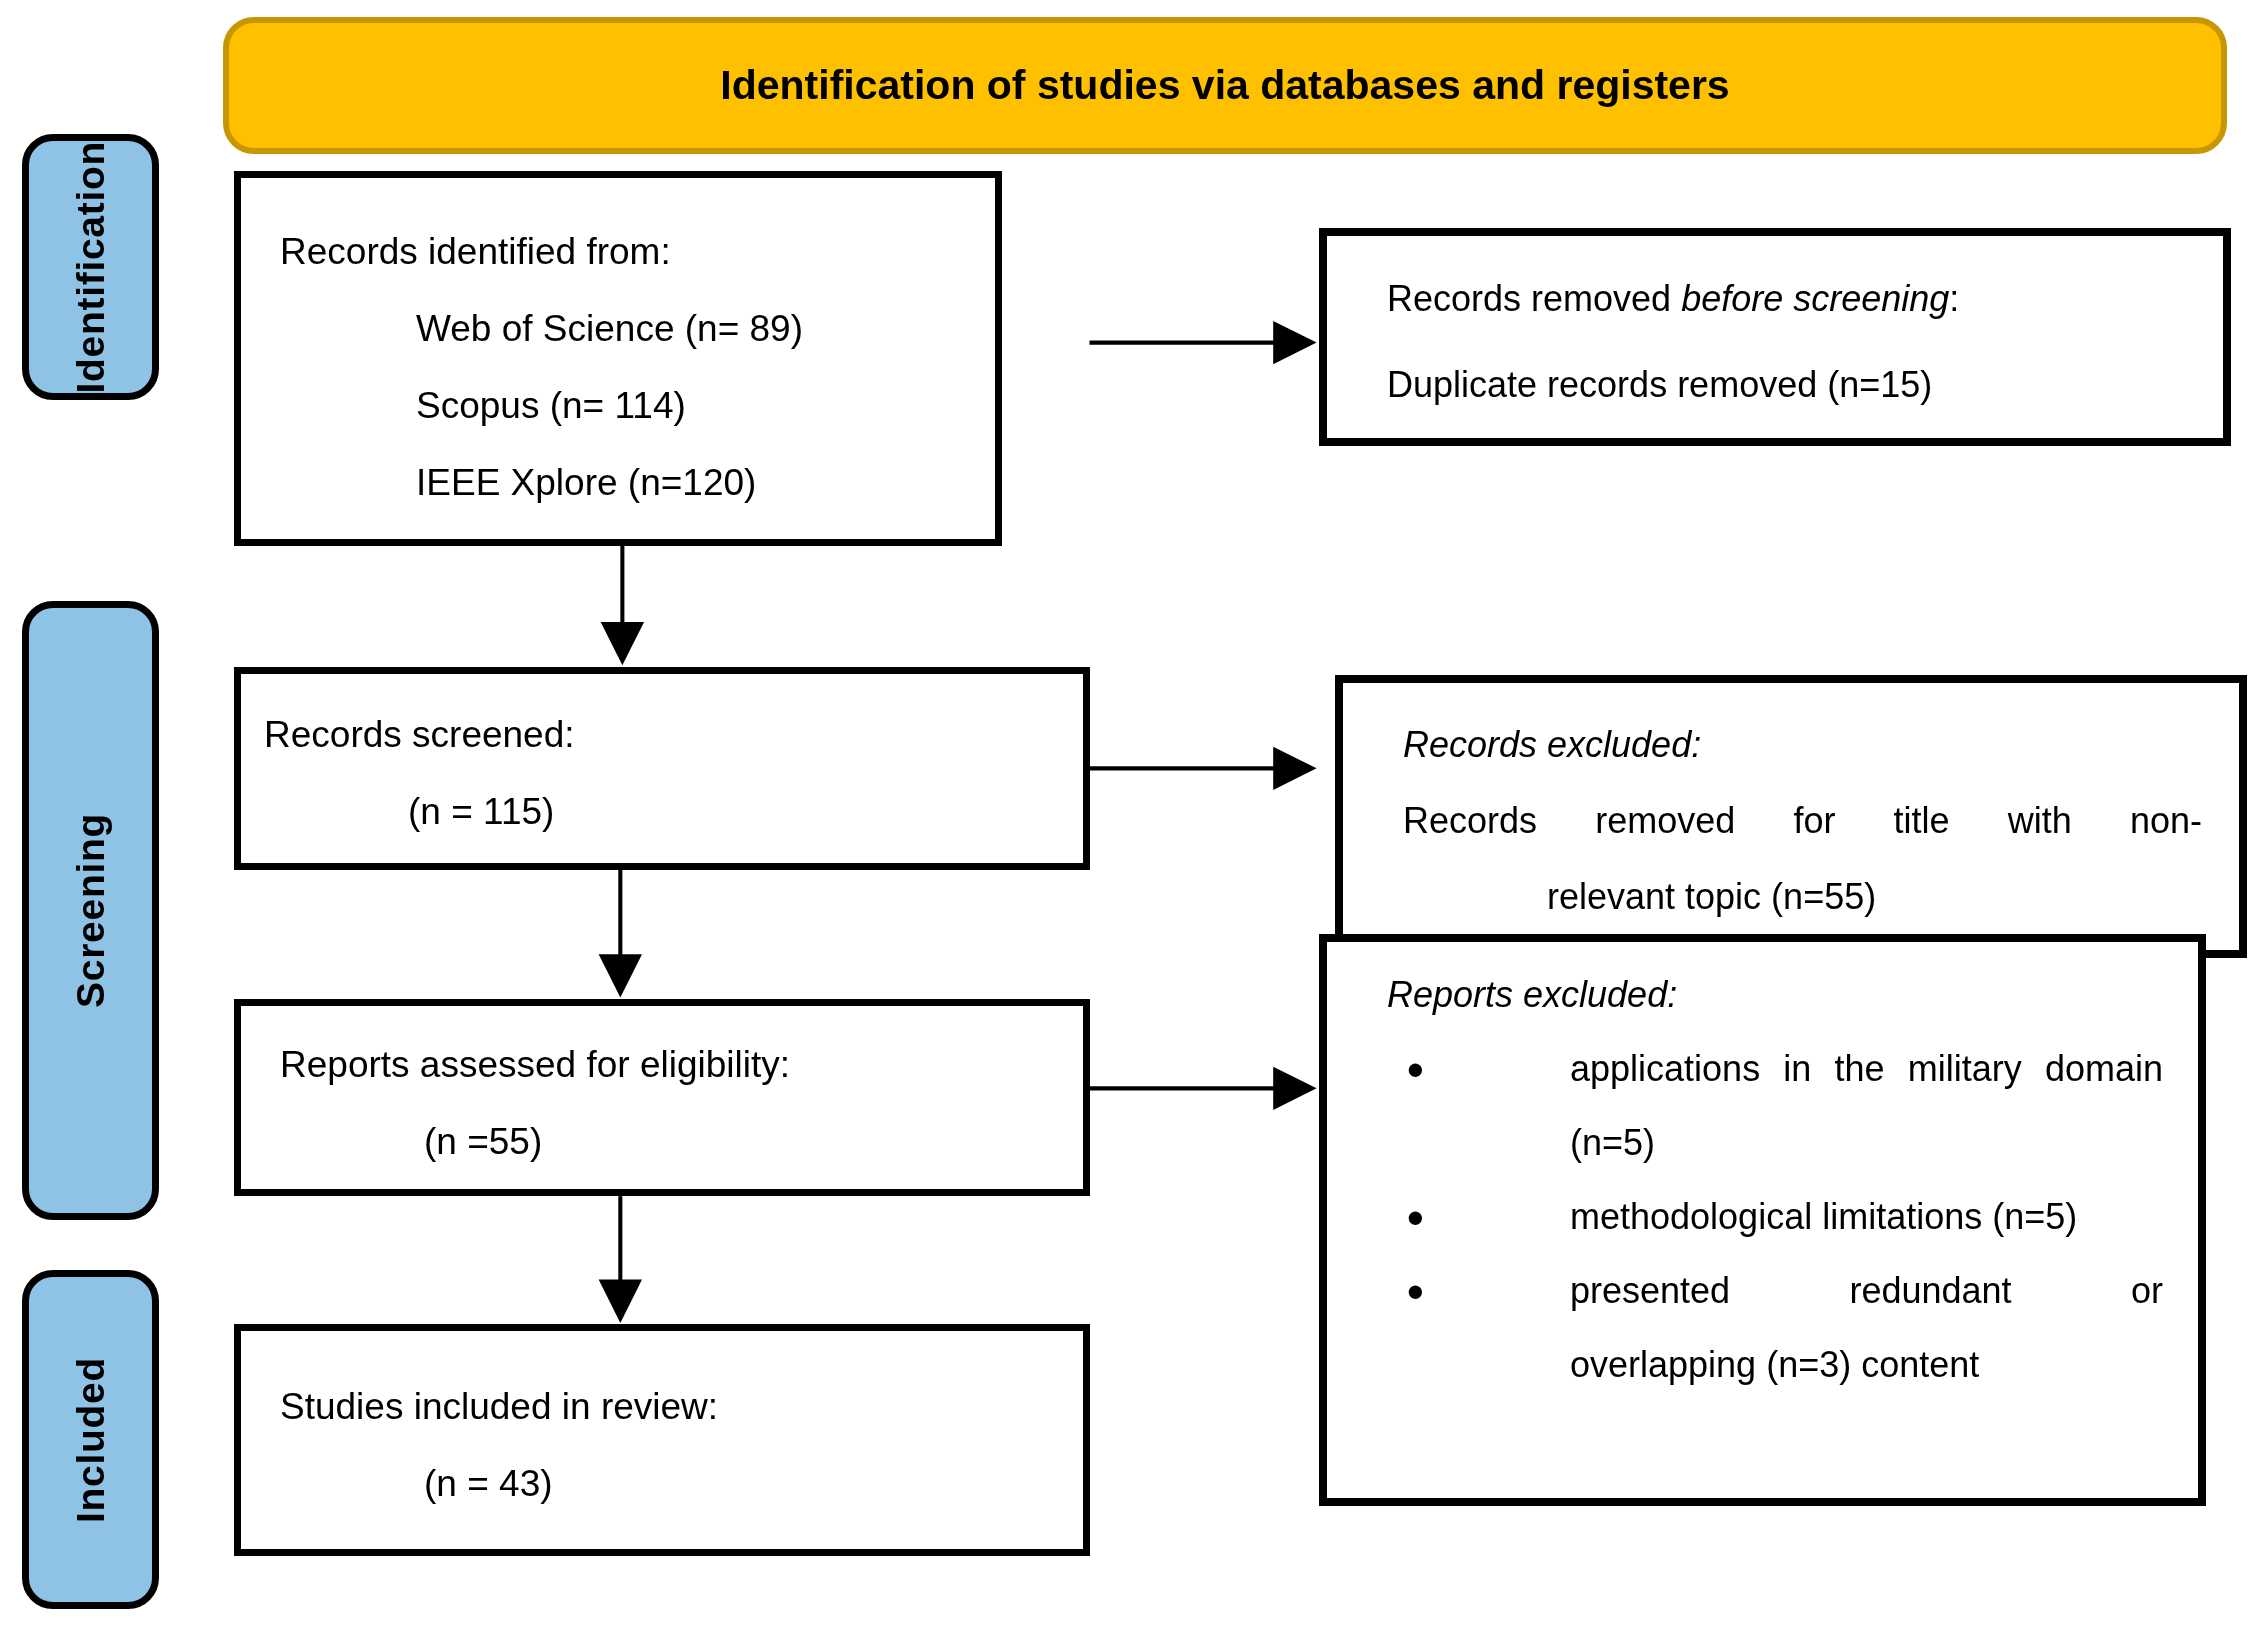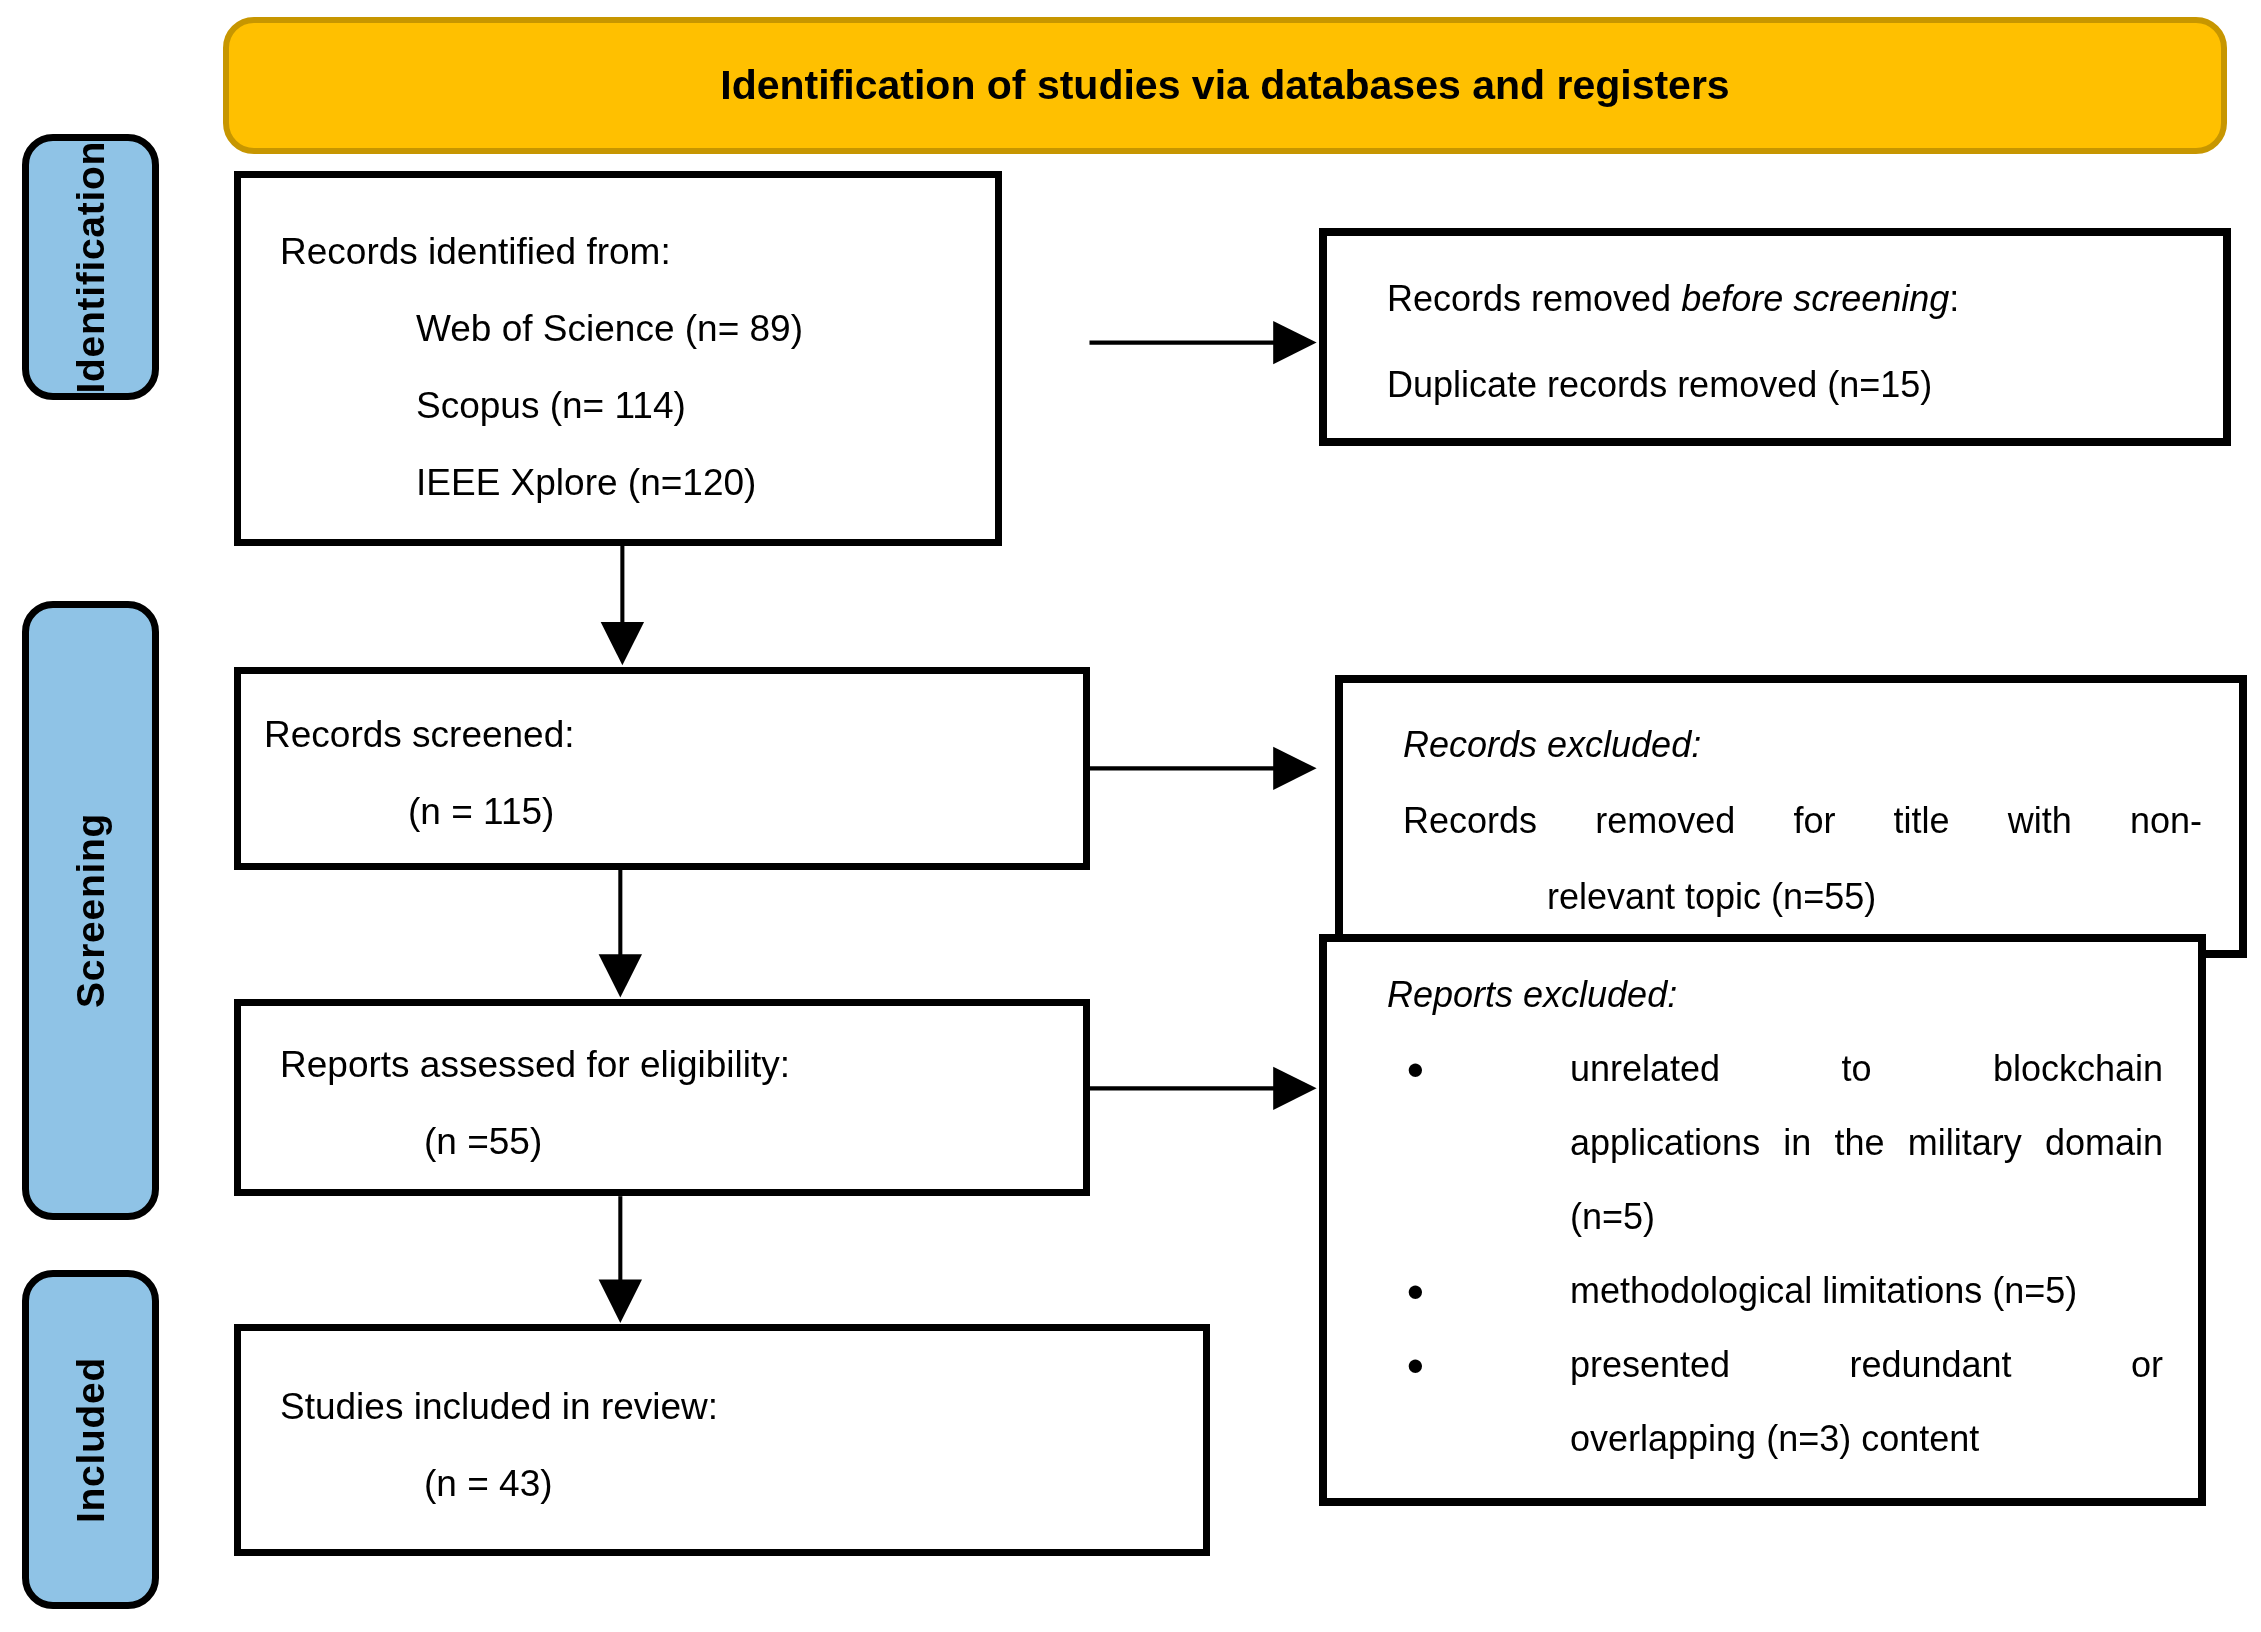--- a/index.html
+++ b/index.html
@@ -50,21 +50,21 @@
   
   .fbox {
     background: #ffffff;
     border: 7.5px solid #000;
     font-size: 37px;
     line-height: 77px;
   }
   .box-identified { left: 234px; top: 171px;  width: 768px; height: 375px; padding: 35px 27px 0 39px; }
   .box-screened   { left: 234px; top: 667px;  width: 856px; height: 203px; padding: 22px 27px 0 23px; }
   .box-assessed   { left: 234px; top: 999px; width: 856px; height: 197px; padding: 20.3px 27px 0 39px; }
-  .box-included   { left: 234px; top: 1324px; width: 976px; height: 232px; padding: 37px 27px 8px 39px; }
+  .box-included   { left: 234px; top: 1324px; width: 856px; height: 232px; padding: 37px 27px 8px 39px; }
 
   .rbox {
     background: #ffffff;
     border: 8.1px solid #000;
     font-size: 36px;
   }
   .box-removed  { left: 1319px; top: 228px;  width: 912px; height: 218px; padding: 20.3px 37px 0 60px; line-height: 86px; }
   .box-rec-excl { left: 1319px; top: 675px;  width: 912px; height: 283px; padding: 24.4px 37px 0 60px; line-height: 76px; margin-left: 16px; }
   .box-rep-excl { left: 1319px; top: 934px; width: 887px; height: 572px; padding: 16.3px 35px 0 60px; line-height: 74px; }
 
@@ -139,21 +139,20 @@
   <div class="jl">Records removed for title with non-</div>
   <div class="indent-sm">relevant topic (n=55)</div>
 </div>
 
 <div class="abs rbox box-rep-excl">
   <div class="italic">Reports excluded:</div>
 
   <div class="bullet-row">
     <span class="bullet-mark">●</span>
     <span class="bullet-text">
-      <div class="jl">unrelated to blockchain</div>
       <div class="jl">applications in the military domain</div>
       <div>(n=5)</div>
     </span>
   </div>
 
   <div class="bullet-row">
     <span class="bullet-mark">●</span>
     <span class="bullet-text">
       <div>methodological limitations (n=5)</div>
     </span>

